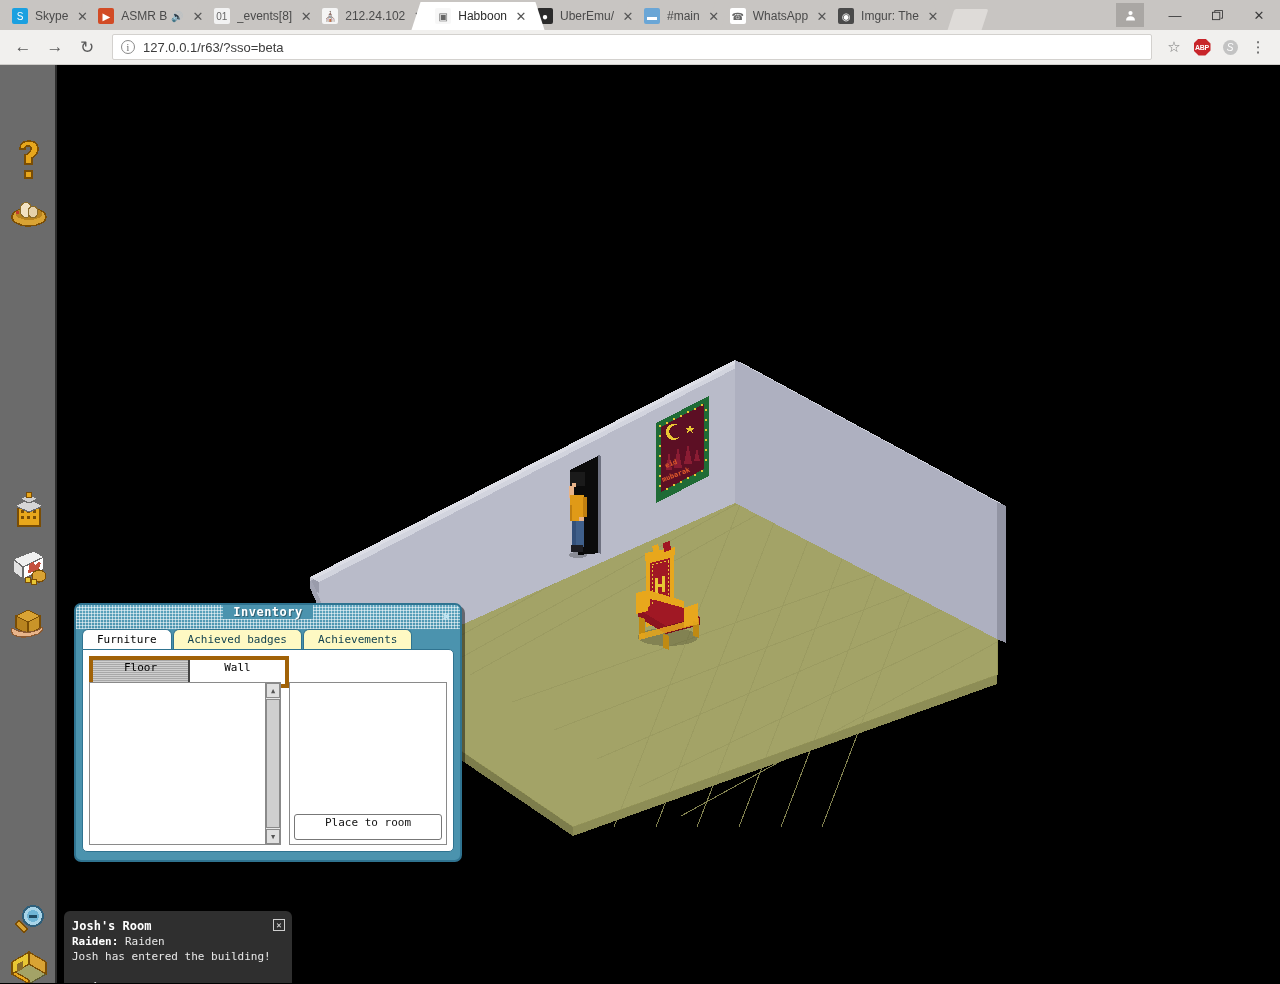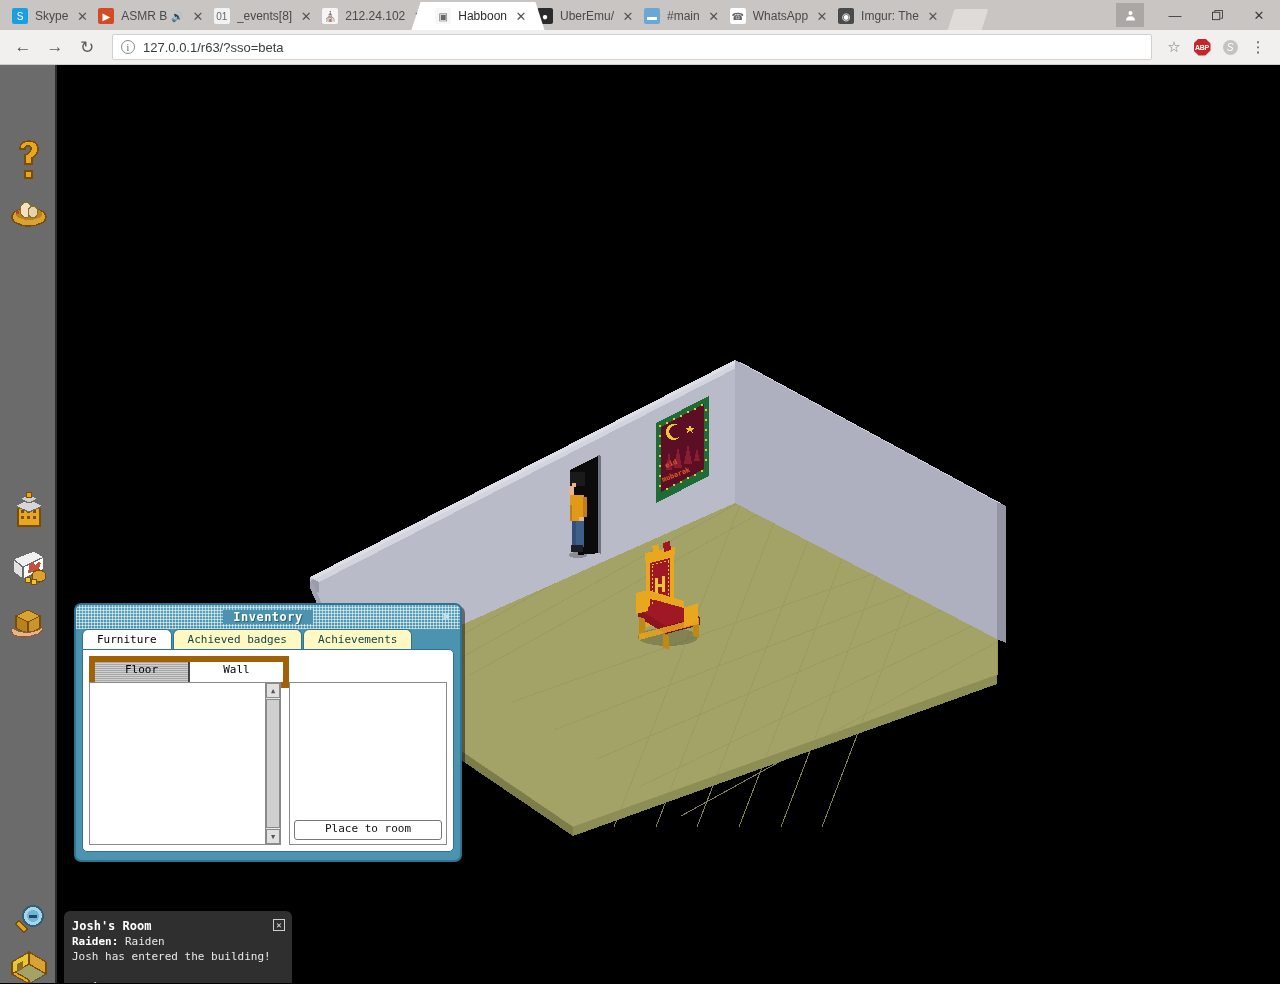--- a/index.html
+++ b/index.html
@@ -145,21 +145,21 @@
     z-index: 40;
     font-family: "DejaVu Sans Mono", monospace;
   }
   .inv-titlebar {
     height: 24px; position: relative;
     background:
       repeating-linear-gradient(0deg, rgba(255,255,255,.55) 0 1px, transparent 1px 3px),
       repeating-linear-gradient(90deg, rgba(255,255,255,.55) 0 1px, transparent 1px 3px),
       linear-gradient(#5fa6c0, #4b93ae);
     border-radius: 5px 5px 0 0;
-    display: flex; align-items: center; justify-content: center;
+    display: flex; align-items: flex-start; justify-content: center;
   }
   .inv-title {
     font-size: 12px; font-weight: bold; color: #fff;
     letter-spacing: .5px;
     background: #4b93ae; padding: 0 10px;
     text-shadow: 1px 1px 0 rgba(0,0,0,.35);
   }
   .inv-close {
     position: absolute; right: 6px; top: 4px;
     width: 15px; height: 15px;
@@ -174,21 +174,21 @@
     border-radius: 6px 6px 0 0;
     border: 1px solid #2f7390; border-bottom: none;
     text-align: center;
   }
   .inv-tab.active { background: #fff; color: #000; }
   .inv-body {
     position: absolute; left: 6px; right: 6px; top: 44px; bottom: 8px;
     background: #fff; border: 1px solid #2f7390; border-radius: 0 5px 5px 5px;
     padding: 6px;
   }
-  .subtabs { display: flex; width: 200px; height: 32px; border: 6px solid #a16207; }
+  .subtabs { display: flex; width: 200px; height: 32px; border: 4px solid #a16207; }
   .subtab {
     flex: 1; font-size: 11px; line-height: 16px; text-align: center;
     background: #fff; color: #000;
   }
   .subtab.active {
     background:
       repeating-linear-gradient(0deg, rgba(255,255,255,.45) 0 1px, transparent 1px 2px),
       #a8a8a8;
     border-right: 2px solid #444;
   }
@@ -209,21 +209,21 @@
     height: 15px; background: #e0e0e0; border: 1px solid #8a8a8a;
     display: flex; align-items: center; justify-content: center;
     font-size: 7px; color: #555;
   }
   .sc-thumb { flex: 1; background: #cfcfcf; border: 1px solid #8a8a8a; margin: 1px 0; }
   .inv-right {
     flex: 1; margin-left: 8px; border: 1px solid #8a8a8a; background: #fff;
     position: relative;
   }
   .place-btn {
-    position: absolute; left: 4px; right: 4px; bottom: 4px; height: 20px;
+    position: absolute; left: 4px; right: 4px; bottom: 4px; height: 26px;
     border: 1px solid #777; background: #fff; border-radius: 3px;
     font-size: 11px; line-height: 16px; text-align: center; color: #111;
   }
 
   
   .roominfo {
     position: absolute; left: 64px; top: 846px;
     width: 228px;
     background: #2f2f2f; border-radius: 6px;
     color: #fff; z-index: 40;

